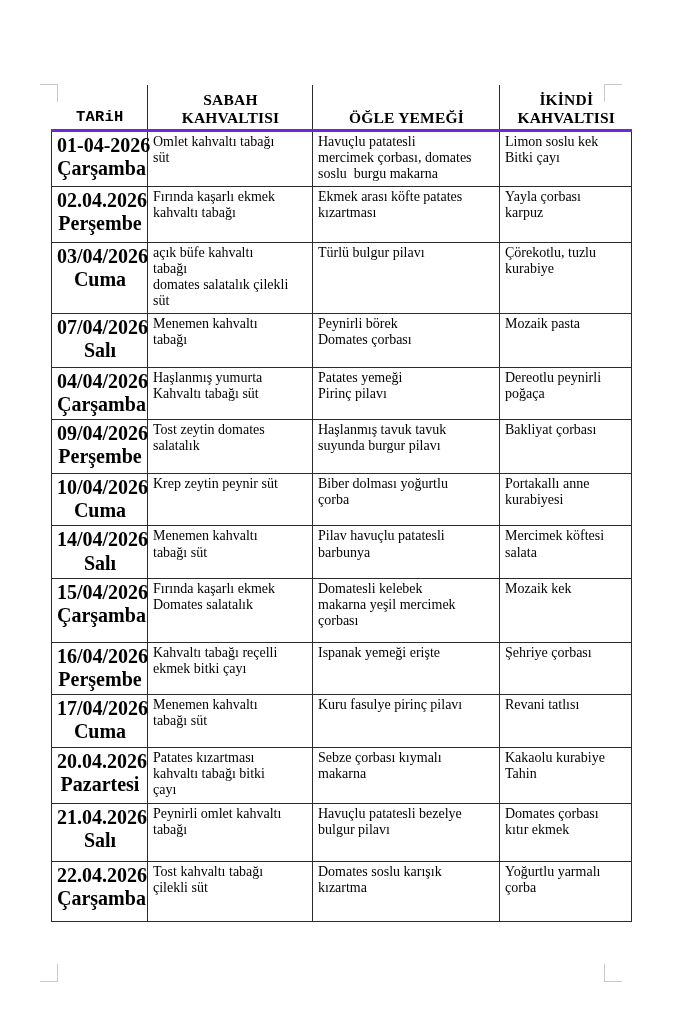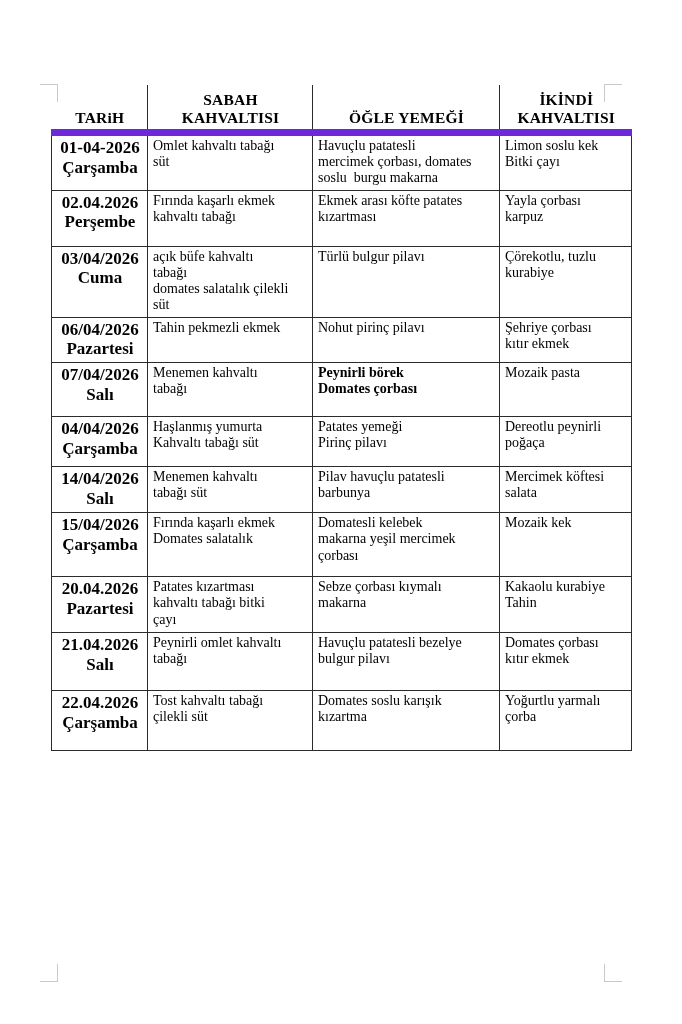--- a/index.html
+++ b/index.html
@@ -78,50 +78,50 @@
   
   table.menu thead th {
     text-align: center;
     vertical-align: bottom;
     font-weight: bold;
     font-size: 15.5px;
     letter-spacing: 0.2px;
     padding-bottom: 2px;
     height: 40px;
     border-top: none;
-    border-bottom: 7px solid #6d28d9;
-  }
-  table.menu thead th.th-date   { border-left: none; }
+    border-bottom: 3px solid #6d28d9;
+  }
+  table.menu thead th.th-date   { border-left: none; font-family: Liberation Mono, monospace; }
   table.menu thead th.th-snack  { border-right: none; text-align: center; }
   .hdr-l1, .hdr-l2 { display: block; white-space: nowrap; }
 
   
   td.date {
     text-align: center;
     vertical-align: middle;
     font-weight: bold;
-    font-size: 17px;
+    font-size: 20px;
     line-height: 1.3;
     padding: 2px 2px 3px 2px;
     white-space: nowrap;
   }
   td.date .d-day { display: block; }
 
   td.meal {
     font-size: 14px;
     text-align: justify;
     text-justify: inter-word;
   }
   td.meal .line { display: block; white-space: pre-wrap; }
 
   
   td.v-mid { vertical-align: middle; }
   td.v-bot { vertical-align: bottom; }
   td.v-top { vertical-align: top; }
-  td.indent { padding-left: 12px; font-weight: bold; }
+  td.indent { padding-left: 12px; }
 </style>
 </head>
 <body>
 
 <div class="crop-mark crop-tl"></div>
 <div class="crop-mark crop-tr"></div>
 <div class="crop-mark crop-bl"></div>
 <div class="crop-mark crop-br"></div>
 
 <div class="sheet">
@@ -193,33 +193,20 @@
             <span class="line">süt</span>
           </td>
           <td class="meal v-top">
             <span class="line">Türlü bulgur pilavı</span>
           </td>
           <td class="meal v-top">
             <span class="line">Çörekotlu, tuzlu</span>
             <span class="line">kurabiye</span>
           </td>
         </tr>
-        <tr style="height: 40px;">
-          <td class="date"><span>06/04/2026</span><span class="d-day">Pazartesi</span></td>
-          <td class="meal v-top">
-            <span class="line">Tahin pekmezli ekmek</span>
-          </td>
-          <td class="meal v-mid">
-            <span class="line">Nohut pirinç pilavı</span>
-          </td>
-          <td class="meal v-top">
-            <span class="line">Şehriye çorbası</span>
-            <span class="line">kıtır ekmek</span>
-          </td>
-        </tr>
         <tr style="height: 54px;">
           <td class="date"><span>07/04/2026</span><span class="d-day">Salı</span></td>
           <td class="meal v-top">
             <span class="line">Menemen kahvaltı</span>
             <span class="line">tabağı</span>
           </td>
           <td class="meal v-top indent">
             <span class="line">Peynirli börek</span>
             <span class="line">Domates çorbası</span>
           </td>
@@ -233,20 +220,48 @@
             <span class="line">Haşlanmış yumurta</span>
             <span class="line">Kahvaltı tabağı süt</span>
           </td>
           <td class="meal v-mid">
             <span class="line">Patates yemeği</span>
             <span class="line">Pirinç pilavı</span>
           </td>
           <td class="meal v-top">
             <span class="line">Dereotlu peynirli</span>
             <span class="line">poğaça</span>
+          </td>
+        </tr>
+        <tr style="height: 54px;">
+          <td class="date"><span>09/04/2026</span><span class="d-day">Perşembe</span></td>
+          <td class="meal v-top">
+            <span class="line">Tost zeytin domates</span>
+            <span class="line">salatalık</span>
+          </td>
+          <td class="meal v-mid indent">
+            <span class="line">Haşlanmış tavuk tavuk</span>
+            <span class="line">suyunda burgur pilavı</span>
+          </td>
+          <td class="meal v-top">
+            <span class="line">Bakliyat çorbası</span>
+          </td>
+        </tr>
+        <tr style="height: 48px;">
+          <td class="date"><span>10/04/2026</span><span class="d-day">Cuma</span></td>
+          <td class="meal v-top">
+            <span class="line">Krep zeytin peynir süt</span>
+          </td>
+          <td class="meal v-mid">
+            <span class="line">Biber dolması yoğurtlu</span>
+            <span class="line">çorba</span>
+          </td>
+          <td class="meal v-top">
+            <span class="line">Portakallı anne</span>
+            <span class="line">kurabiyesi</span>
           </td>
         </tr>
         <tr style="height: 46px;">
           <td class="date"><span>14/04/2026</span><span class="d-day">Salı</span></td>
           <td class="meal v-top">
             <span class="line">Menemen kahvaltı</span>
             <span class="line">tabağı süt</span>
           </td>
           <td class="meal v-top">
             <span class="line">Pilav havuçlu patatesli</span>
@@ -265,20 +280,46 @@
           </td>
           <td class="meal v-top">
             <span class="line">Domatesli kelebek</span>
             <span class="line">makarna yeşil mercimek</span>
             <span class="line">çorbası</span>
           </td>
           <td class="meal v-top">
             <span class="line">Mozaik kek</span>
           </td>
         </tr>
+        <tr style="height: 50px;">
+          <td class="date"><span>16/04/2026</span><span class="d-day">Perşembe</span></td>
+          <td class="meal v-top">
+            <span class="line">Kahvaltı tabağı reçelli</span>
+            <span class="line">ekmek bitki çayı</span>
+          </td>
+          <td class="meal v-top">
+            <span class="line">Ispanak yemeği erişte</span>
+          </td>
+          <td class="meal v-top">
+            <span class="line">Şehriye çorbası</span>
+          </td>
+        </tr>
+        <tr style="height: 52px;">
+          <td class="date"><span>17/04/2026</span><span class="d-day">Cuma</span></td>
+          <td class="meal v-top">
+            <span class="line">Menemen kahvaltı</span>
+            <span class="line">tabağı süt</span>
+          </td>
+          <td class="meal v-top">
+            <span class="line">Kuru fasulye pirinç pilavı</span>
+          </td>
+          <td class="meal v-top">
+            <span class="line">Revani tatlısı</span>
+          </td>
+        </tr>
         <tr style="height: 56px;">
           <td class="date"><span>20.04.2026</span><span class="d-day">Pazartesi</span></td>
           <td class="meal v-top">
             <span class="line">Patates kızartması</span>
             <span class="line">kahvaltı tabağı bitki</span>
             <span class="line">çayı</span>
           </td>
           <td class="meal v-top">
             <span class="line">Sebze çorbası kıymalı</span>
             <span class="line">makarna</span>

